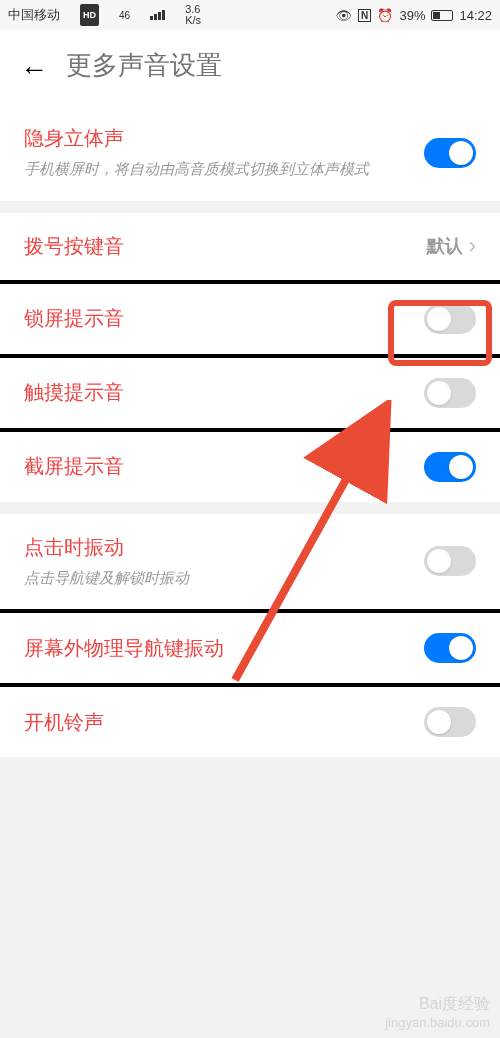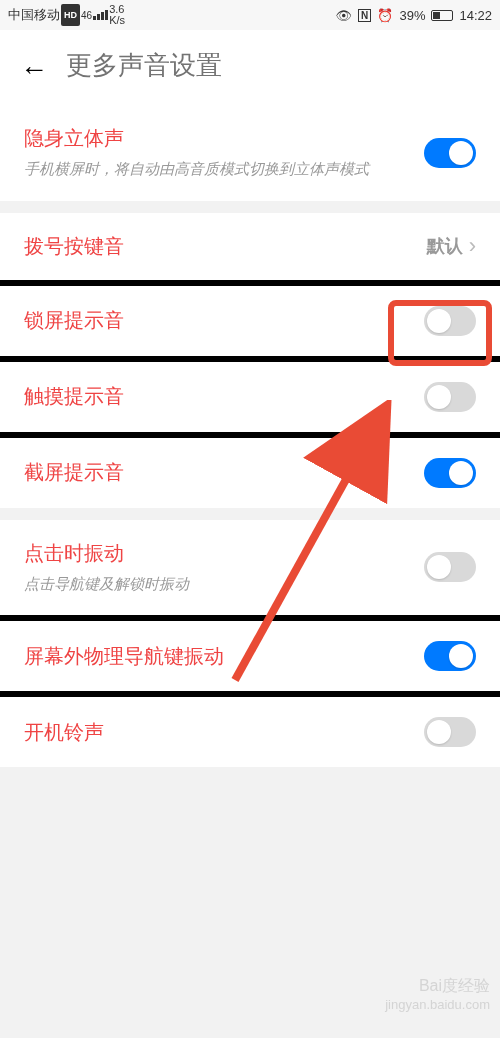--- a/index.html
+++ b/index.html
@@ -13,21 +13,21 @@
     }
     .status-bar {
       height: 30px;
       background: #f7f7f7;
       display: flex;
       align-items: center;
       padding: 0 8px;
       font-size: 13px;
       color: #333;
     }
-    .status-left { display: flex; align-items: center; gap: 1px; flex: 1; }
+    .status-left { display: flex; align-items: center; gap: 20px; flex: 1; }
     .status-right { display: flex; align-items: center; gap: 6px; }
     .hd-badge {
       background: #333; color: #fff; font-size: 9px; padding: 6px 3px;
       border-radius: 2px; font-weight: bold;
     }
     .signal-bars { display: inline-flex; align-items: flex-end; gap: 1px; }
     .signal-bars span { width: 3px; background: #333; }
     .signal-bars span:nth-child(1){height:4px;} .signal-bars span:nth-child(2){height:6px;}
     .signal-bars span:nth-child(3){height:8px;} .signal-bars span:nth-child(4){height:10px;}
     .speed { font-size: 11px; line-height: 1; }
@@ -35,21 +35,21 @@
       background: #fff;
       display: flex;
       align-items: center;
       padding: 18px 20px 22px;
     }
     .back-arrow { font-size: 28px; color: #000; margin-right: 18px; }
     .header-title { font-size: 26px; font-weight: 400; color: #737373; }
     .section { background: #fff; margin-bottom: 12px; }
     .row {
       display: flex; align-items: center; padding: 20px 24px;
-      border-bottom: 6px solid #000000;
+      border-bottom: 4px solid #000000;
     }
     .row:last-child { border-bottom: none; }
     .row-body { flex: 1; }
     .row-title { font-size: 20px; color: #ef4444; }
     .row-sub { font-size: 15px; color: #999; margin-top: 6px; line-height: 1.5; font-style: italic; }
     .row-value { font-size: 18px; color: #999; margin-right: 6px; font-weight: bold; }
     .chevron { color: #bbb; font-size: 22px; }
     .toggle {
       width: 52px; height: 30px; border-radius: 15px; position: relative;
       transition: background .2s;
@@ -64,21 +64,21 @@
     .toggle.off { background: #d9d9d9; }
     .toggle.off .knob { left: 3px; }
     .highlight-box {
       position: absolute;
       border: 6px solid #e94b35;
       border-radius: 8px;
       pointer-events: none;
     }
     .arrow-svg { position: absolute; pointer-events: none; }
     .watermark {
-      position: absolute; bottom: 24px; right: 10px;
+      position: absolute; bottom: 6px; right: 10px;
       color: rgba(200,200,200,.7); font-size: 13px; text-align: right;
       line-height: 1.3;
     }
     .watermark .big { font-size: 16px; }
   </style>
 </head>
 <body>
 
 <div class="status-bar">
   <div class="status-left">

